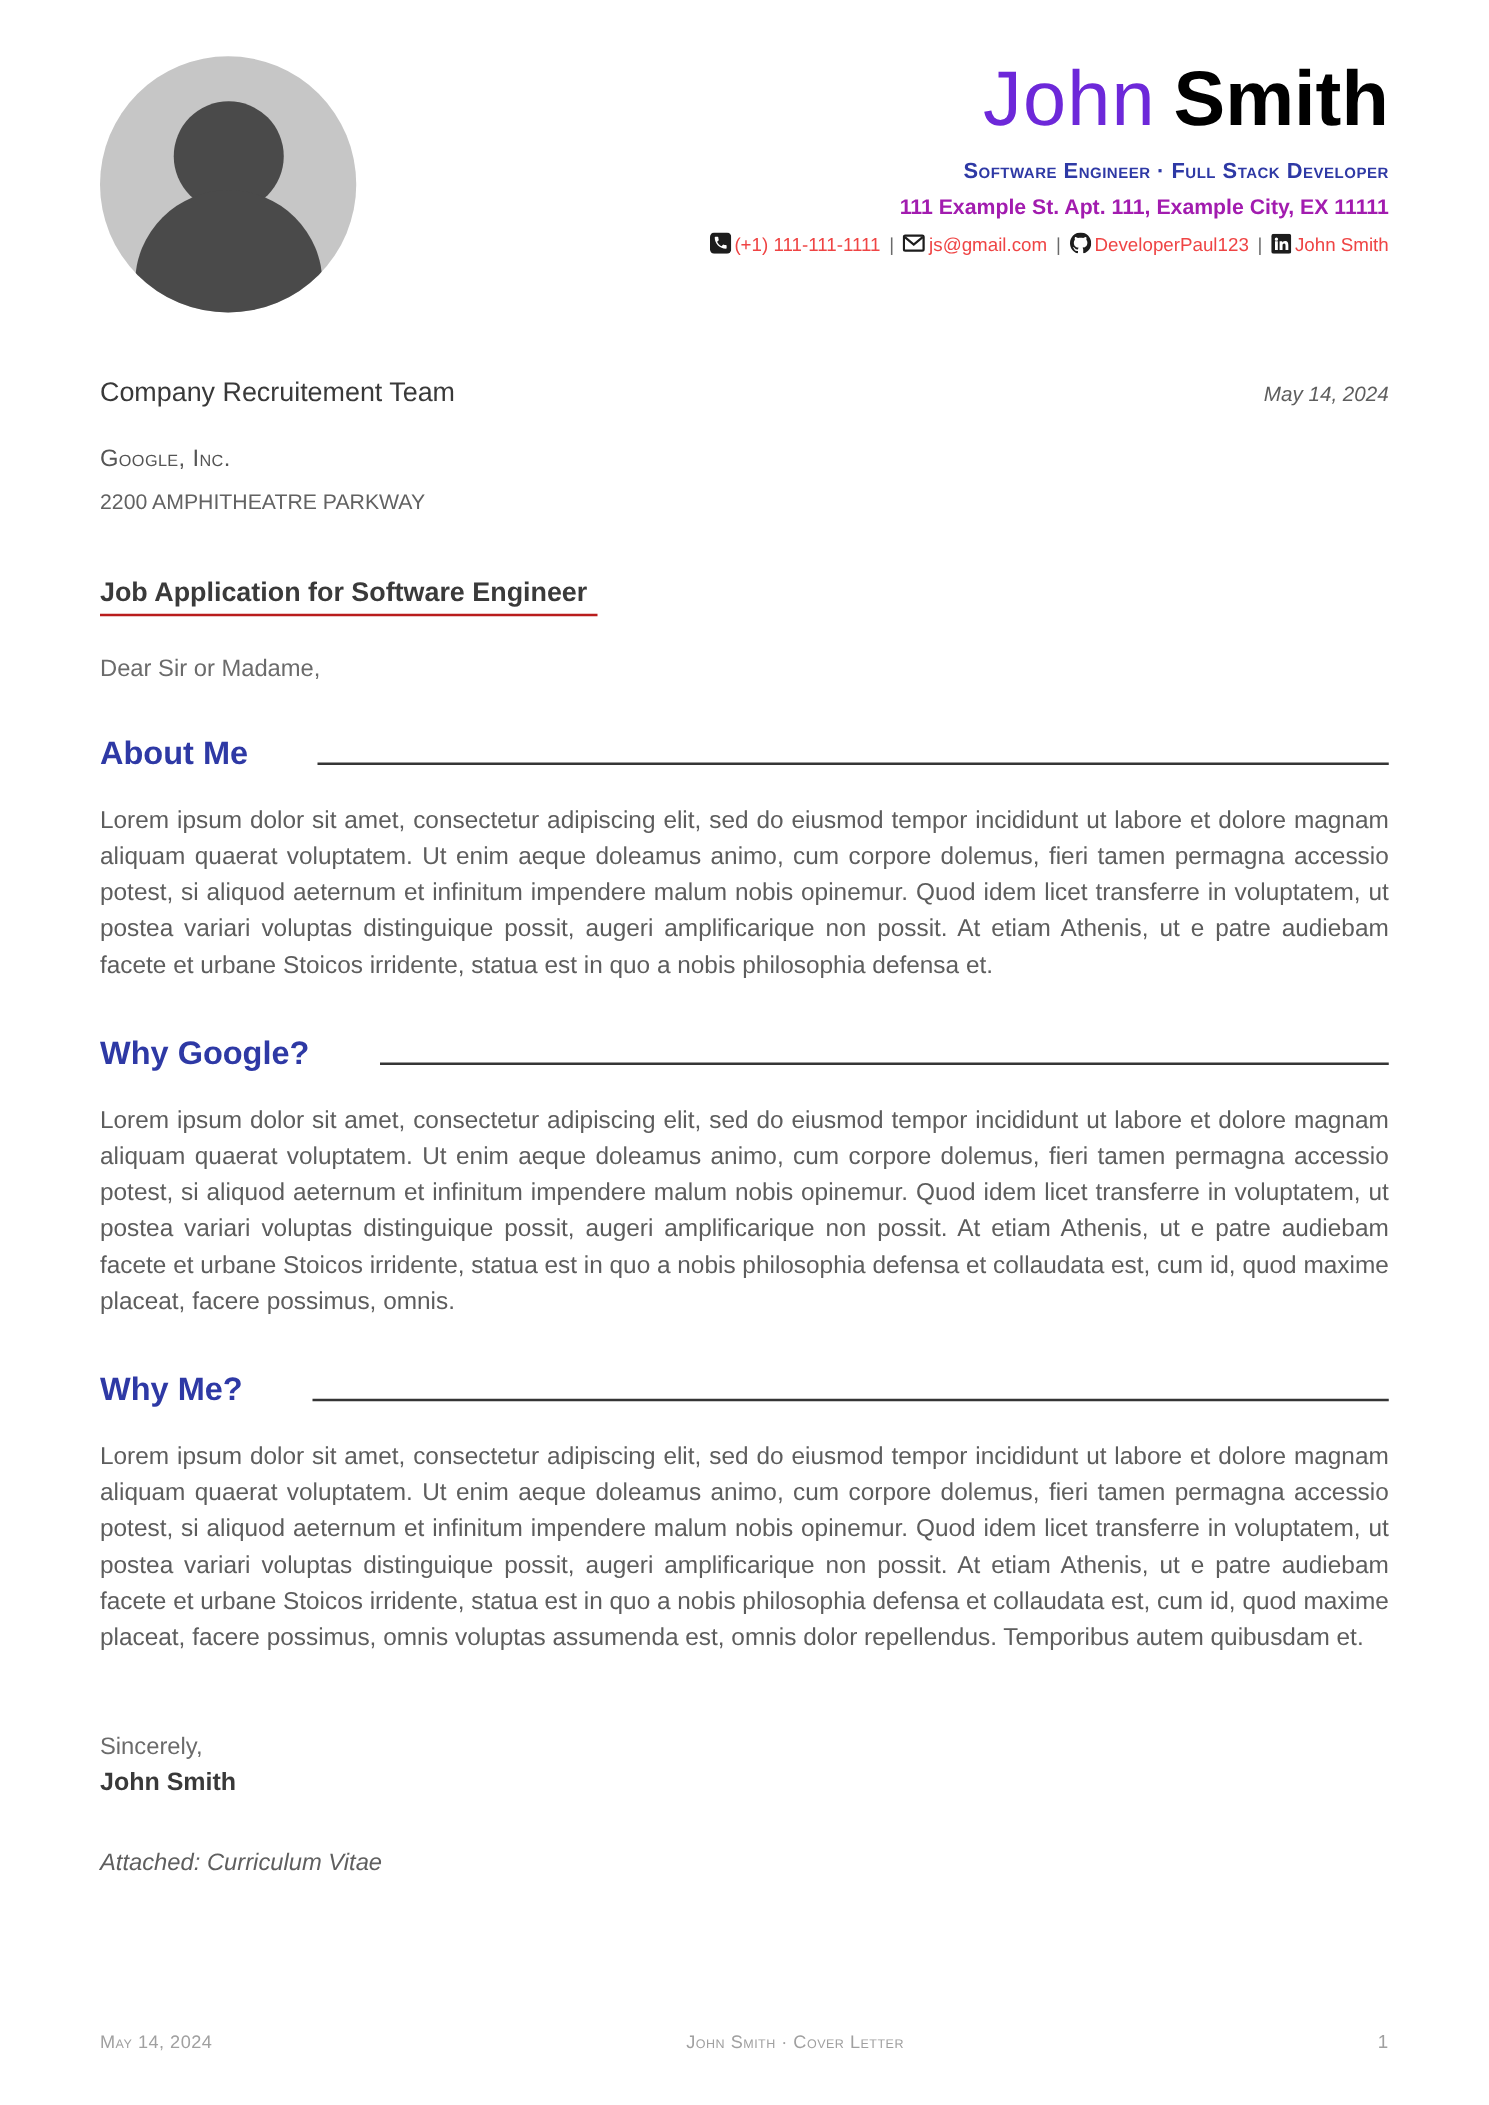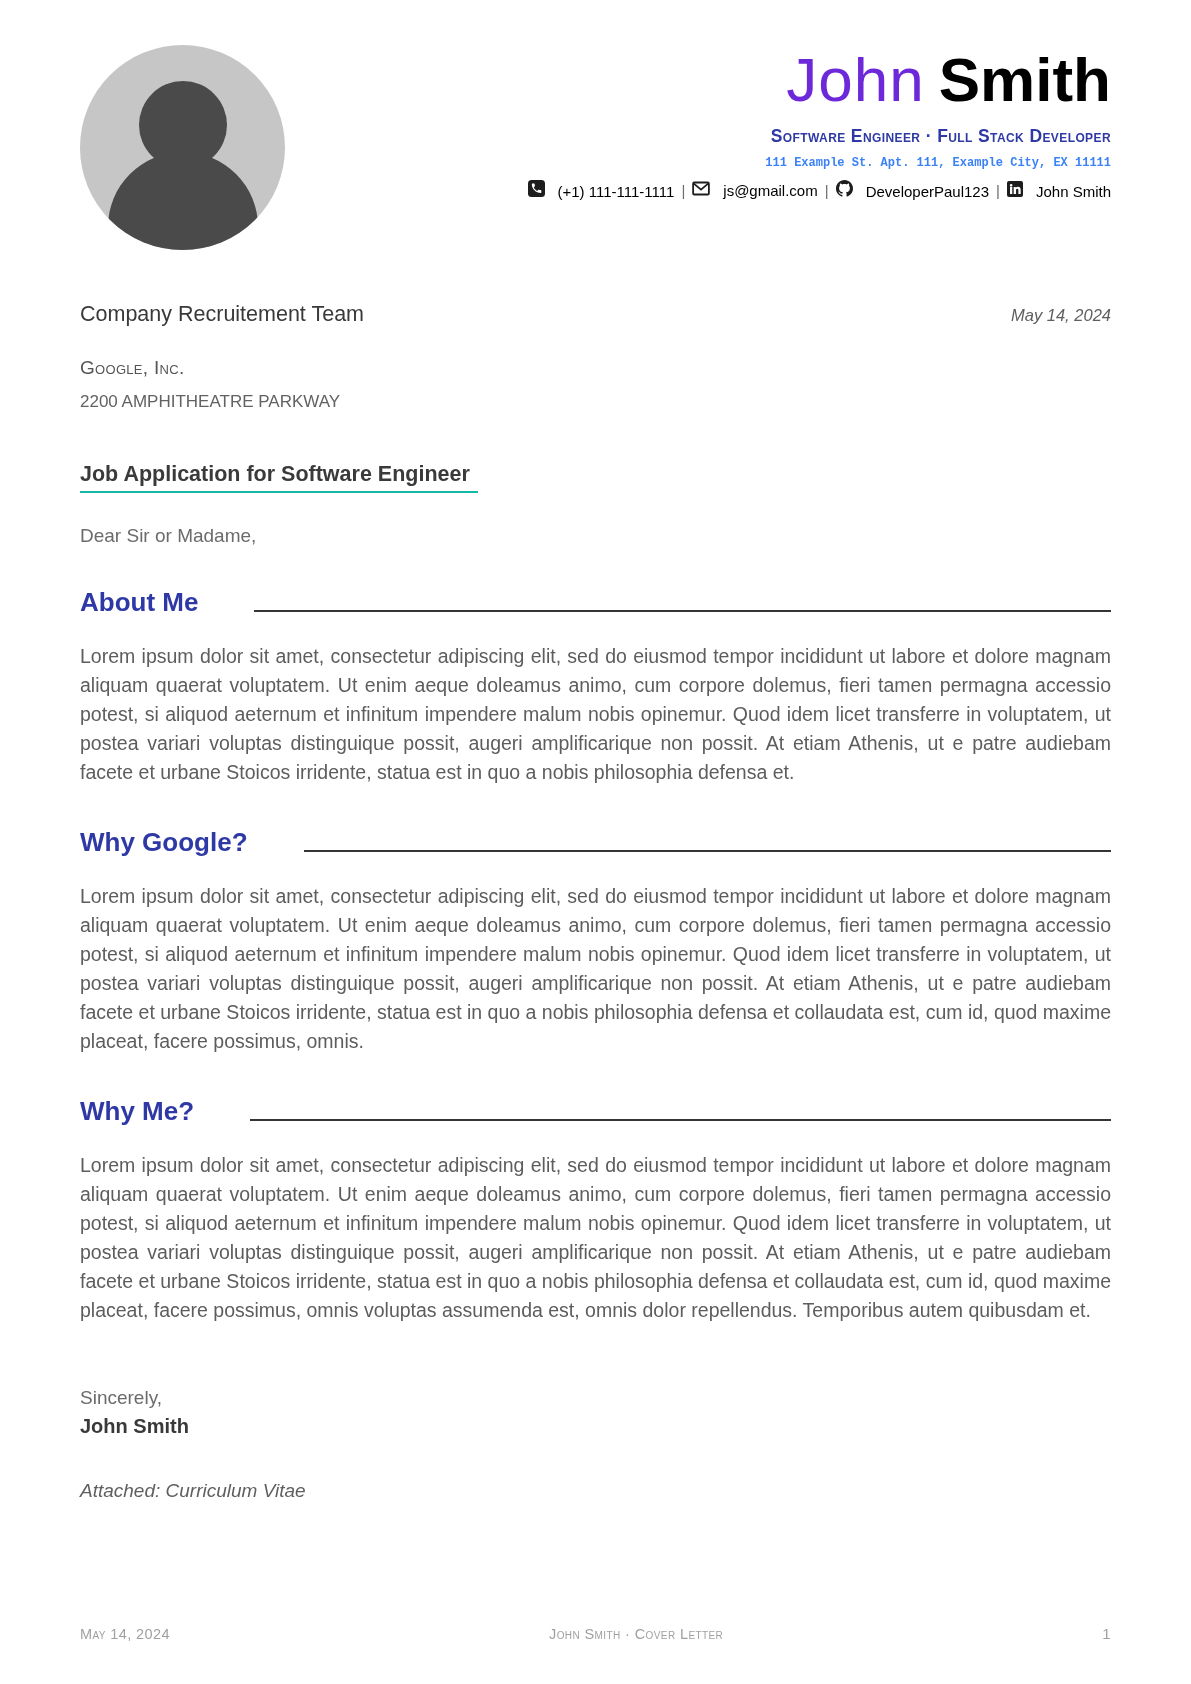--- a/index.html
+++ b/index.html
@@ -27,42 +27,42 @@
     width: 150px; height: 112px; border-radius: 76px 76px 0 0; background: #4a4a4a;
   }
   .name-block { text-align: right; padding-top: 2px; }
   .name-line { font-size: 62px; line-height: 1.05; white-space: nowrap; }
   .first-name { font-weight: 100; color: #6d28d9; letter-spacing: 1px; }
   .last-name  { font-weight: 700; color: #000000; margin-left: 14px; }
   .tagline {
     margin-top: 14px; font-variant: small-caps; font-weight: 700;
     font-size: 17.5px; color: #2e39a5; letter-spacing: 0.4px;
   }
-  .addr-line { margin-top: 9px; font-weight: 700; font-size: 12px; color: #3b82f6; font-family: Liberation Mono, monospace; }
+  .addr-line { margin-top: 9px; font-weight: 700; font-size: 17px; color: #a21caf; }
   .contact-row {
     margin-top: 10px; font-size: 15px; color: #454545;
     display: flex; align-items: center; justify-content: flex-end; gap: 7px;
   }
-  .contact-item { display: inline-flex; align-items: flex-end; gap: 13px; color: #000000; }
+  .contact-item { display: inline-flex; align-items: center; gap: 3px; color: #ef4444; }
   .contact-sep { color: #6a6a6a; }
   .ic { display: inline-block; vertical-align: middle; }
 
   
   .recipient-row { margin-top: 52px; display: flex; justify-content: space-between; align-items: baseline; }
   .recipient-title { font-weight: 400; font-size: 21.5px; color: #393939; }
   .letter-date { font-style: italic; font-size: 16.5px; color: #5e5e5e; }
   .org-block { margin-top: 30px; }
   .org-name { font-variant: small-caps; font-size: 19px; color: #555555; letter-spacing: 0.3px; }
   .org-addr { margin-top: 9px; font-size: 17px; color: #626262; line-height: 28px; }
 
   
   .subject-wrap { margin-top: 46px; }
   .subject {
     display: inline-block; font-weight: 700; font-size: 21.5px; color: #3a3a3a;
-    border-bottom: 2px solid #14b8a6; padding-bottom: 4px; padding-right: 8px;
+    border-bottom: 2px solid #b91c1c; padding-bottom: 4px; padding-right: 8px;
   }
   .salutation { margin-top: 32px; font-size: 19px; color: #6b6b6b; }
 
   
   .section { margin-top: 40px; }
   .section-head { display: flex; align-items: flex-end; gap: 42px; }
   .section-title { font-weight: 700; font-size: 26px; color: #2e39a5; white-space: nowrap; }
   .section-rule { flex: 1; height: 2px; background: #353535; margin-left: 14px; margin-bottom: 6px; }
   .section-body {
     margin-top: 24px; font-size: 19.5px; line-height: 29px; color: #5d5d5d;

